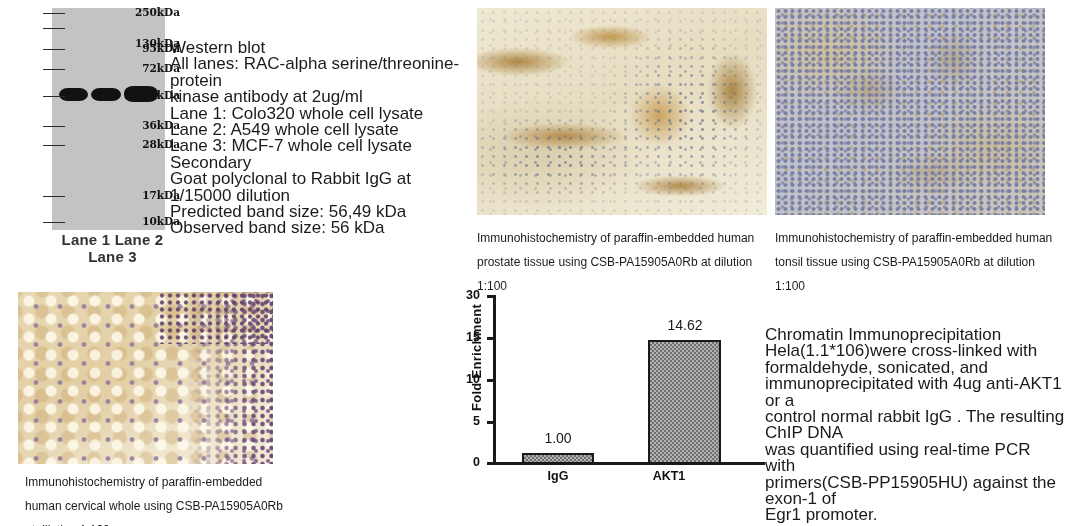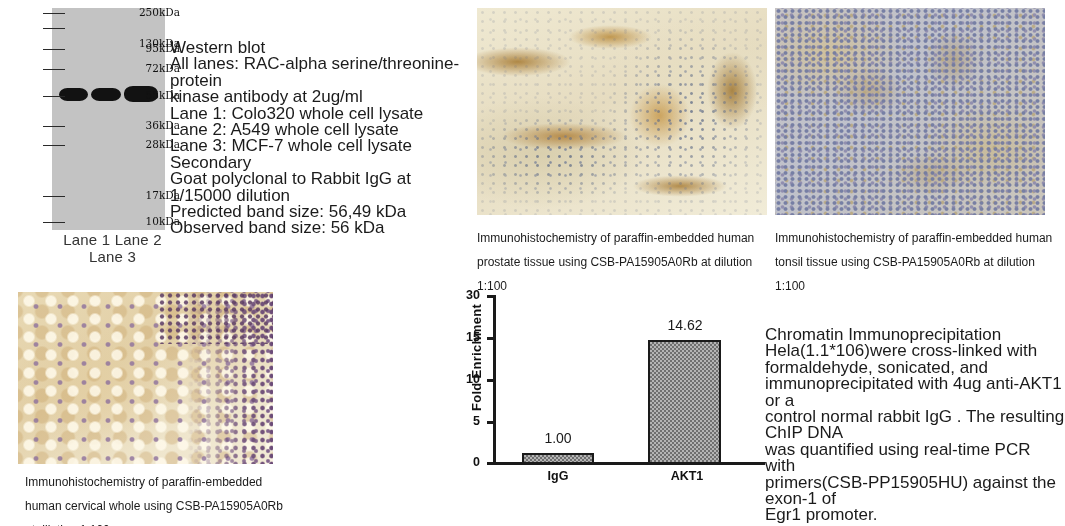--- a/index.html
+++ b/index.html
@@ -1,20 +1,20 @@
 <!DOCTYPE html>
 <html><head>
 <meta charset="utf-8">
 <style>
   html,body{margin:0;padding:0;background:#ffffff;}
   body{width:1065px;height:526px;position:relative;font-family:"Liberation Sans",sans-serif;-webkit-font-smoothing:antialiased;}
   .fig{position:absolute;}
 
   
-  #wb-panel{left:0;top:0;width:180px;height:250px;}
+  #wb-panel{left:0;top:0;width:180px;height:250px;font-weight:bold;}
   #wb-membrane{position:absolute;left:52px;top:8px;width:113px;height:222px;background:#c3c3c3;}
   .wb-band{position:absolute;background:#121212;border-radius:9px/7px;}
   .wb-marker{position:absolute;right:0;font-family:"DejaVu Serif",serif;font-size:10.5px;color:#111;white-space:nowrap;text-align:right;}
   .wb-tick{position:absolute;height:1px;background:#2a2a2a;}
   #wb-lanes{position:absolute;left:45px;top:231px;width:135px;text-align:center;font-size:15px;color:#333;letter-spacing:.2px;}
 
   
   .caption{position:absolute;font-size:12px;line-height:24px;color:#1b1b1b;}
   .blocktext{position:absolute;font-size:17px;line-height:16.4px;color:#1b1b1b;white-space:pre-line;}
 
@@ -184,21 +184,21 @@
   <div class="ytlab" style="left:5px;top:126px;">5</div>
   <div class="ytick" style="top:174px;"></div>
   <div class="ytlab" style="left:5px;top:167px;">0</div>
 
   <div class="bar" style="left:87px;bottom:39px;width:72px;height:11px;"></div>
   <div class="barval" style="left:80px;top:142px;width:86px;">1.00</div>
   <div class="barcat" style="left:80px;top:181px;width:86px;">IgG</div>
 
   <div class="bar" style="left:213px;bottom:39px;width:73px;height:124px;"></div>
   <div class="barval" style="left:206px;top:29px;width:88px;">14.62</div>
-  <div class="barcat" style="left:208px;top:181px;width:88px;">AKT1</div>
+  <div class="barcat" style="left:190px;top:181px;width:88px;">AKT1</div>
 </div>
 
 <div class="blocktext" style="left:765px;top:327px;width:300px;">Chromatin Immunoprecipitation
 Hela(1.1*106)were cross-linked with
 formaldehyde, sonicated, and
 immunoprecipitated with 4ug anti-AKT1 or a
 control normal rabbit IgG . The resulting ChIP DNA
 was quantified using real-time PCR with
 primers(CSB-PP15905HU) against the exon-1 of
 Egr1 promoter.</div>

